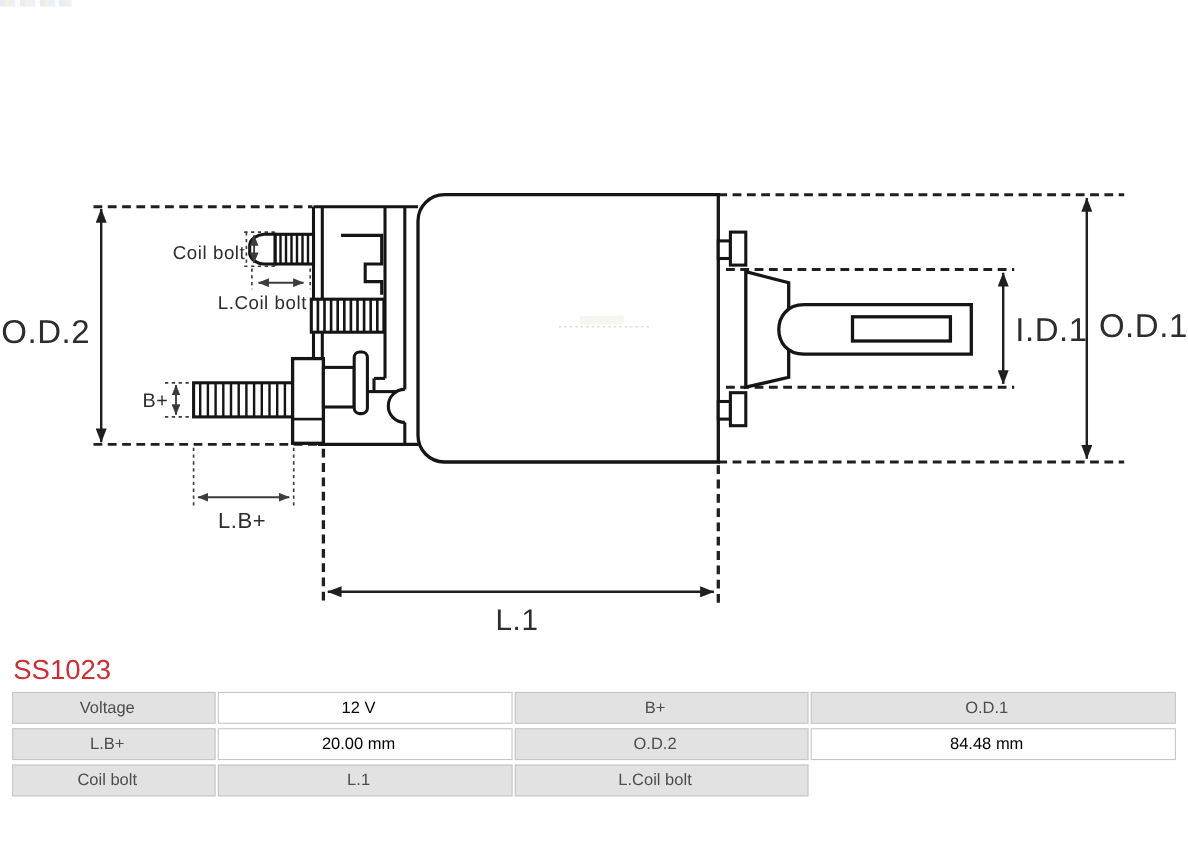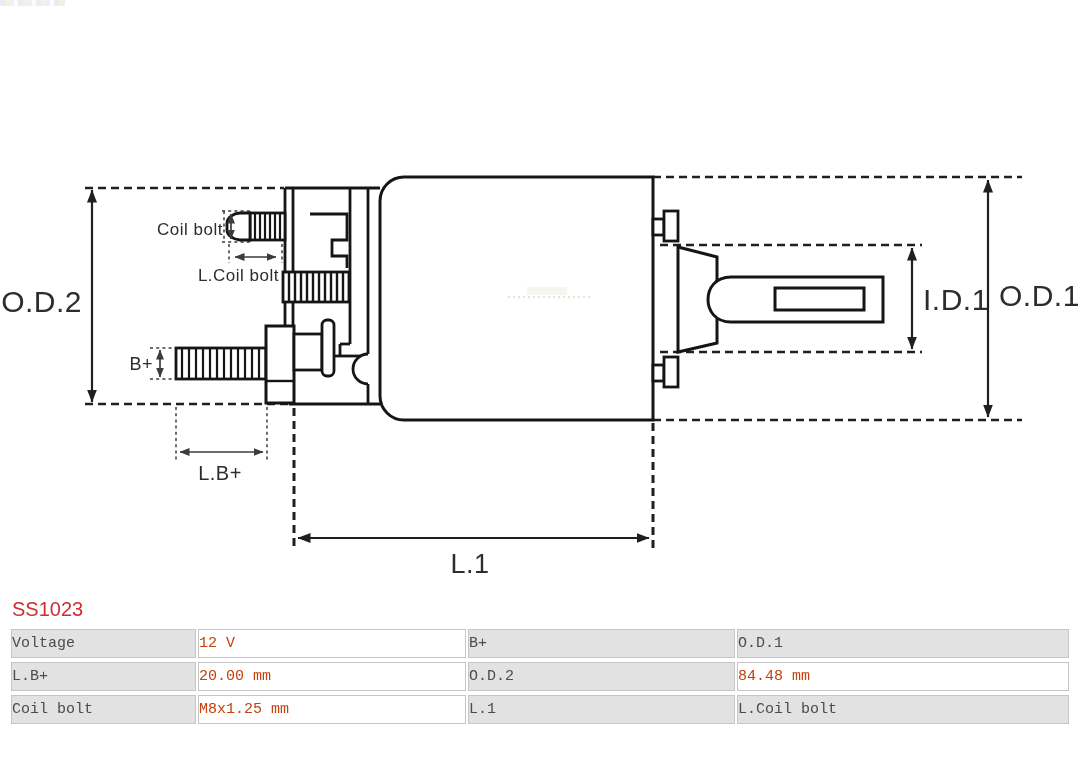--- a/index.html
+++ b/index.html
@@ -2,27 +2,27 @@
 <html><head>
 <meta charset="utf-8">
 <style>
   html,body{margin:0;padding:0;background:#fff;}
   body{width:1080px;height:767px;overflow:hidden;font-family:"Liberation Sans",sans-serif;}
   .stage{position:absolute;left:0;top:0;width:1080px;height:767px;background:#fff;}
   .corner-artifact{position:absolute;left:0;top:0;width:65px;height:6px;opacity:.8;
     background:repeating-linear-gradient(90deg,#e2e8f1 0 5px,#f3eedb 5px 9px,#e7edf5 9px 14px,#fbfbfa 14px 18px);}
   .diagram-svg{position:absolute;left:0;top:0;}
   .dim{fill:#2d2d2d;font-family:"Liberation Sans",sans-serif;letter-spacing:.5px;}
-  .part-code{position:absolute;left:12px;top:598px;font-size:20px;line-height:22px;color:#cb2e33;}
+  .part-code{position:absolute;left:12px;top:598px;font-size:25px;line-height:22px;color:#cb2e33;}
   .spec-table{position:absolute;left:11px;top:629px;width:1058px;display:grid;
     grid-template-columns:185px 268px 267px 1fr;column-gap:2px;row-gap:4px;}
-  .cell{height:27px;line-height:27px;border:1px solid #c6c6c6;text-align:left;
-    padding-right:12px;font-size:15px;white-space:nowrap;overflow:hidden;font-family:Liberation Mono, monospace;}
+  .cell{height:27px;line-height:27px;border:1px solid #c6c6c6;text-align:center;
+    padding-right:12px;font-size:15px;white-space:nowrap;overflow:hidden;}
   .lbl{background:#e2e2e2;color:#4c4c4c;}
-  .val{background:#ffffff;color:#c2410c;}
+  .val{background:#ffffff;color:#000000;}
 </style>
 </head>
 <body>
 
 <div class="stage">
 
   <div class="corner-artifact"></div>
 
   <svg class="diagram-svg" width="1080" height="585" viewBox="0 0 1080 585">
     <defs>
@@ -174,19 +174,18 @@
     <div class="cell val">12 V</div>
     <div class="cell lbl">B+</div>
 
     <div class="cell lbl">O.D.1</div>
     <div class="cell lbl">L.B+</div>
     <div class="cell val">20.00 mm</div>
 
     <div class="cell lbl">O.D.2</div>
     <div class="cell val">84.48 mm</div>
     <div class="cell lbl">Coil bolt</div>
-    <div class="cell val">M8x1.25 mm</div>
 
     <div class="cell lbl">L.1</div>
     <div class="cell lbl">L.Coil bolt</div>
   </div>
 
 </div>
 
 </body></html>

